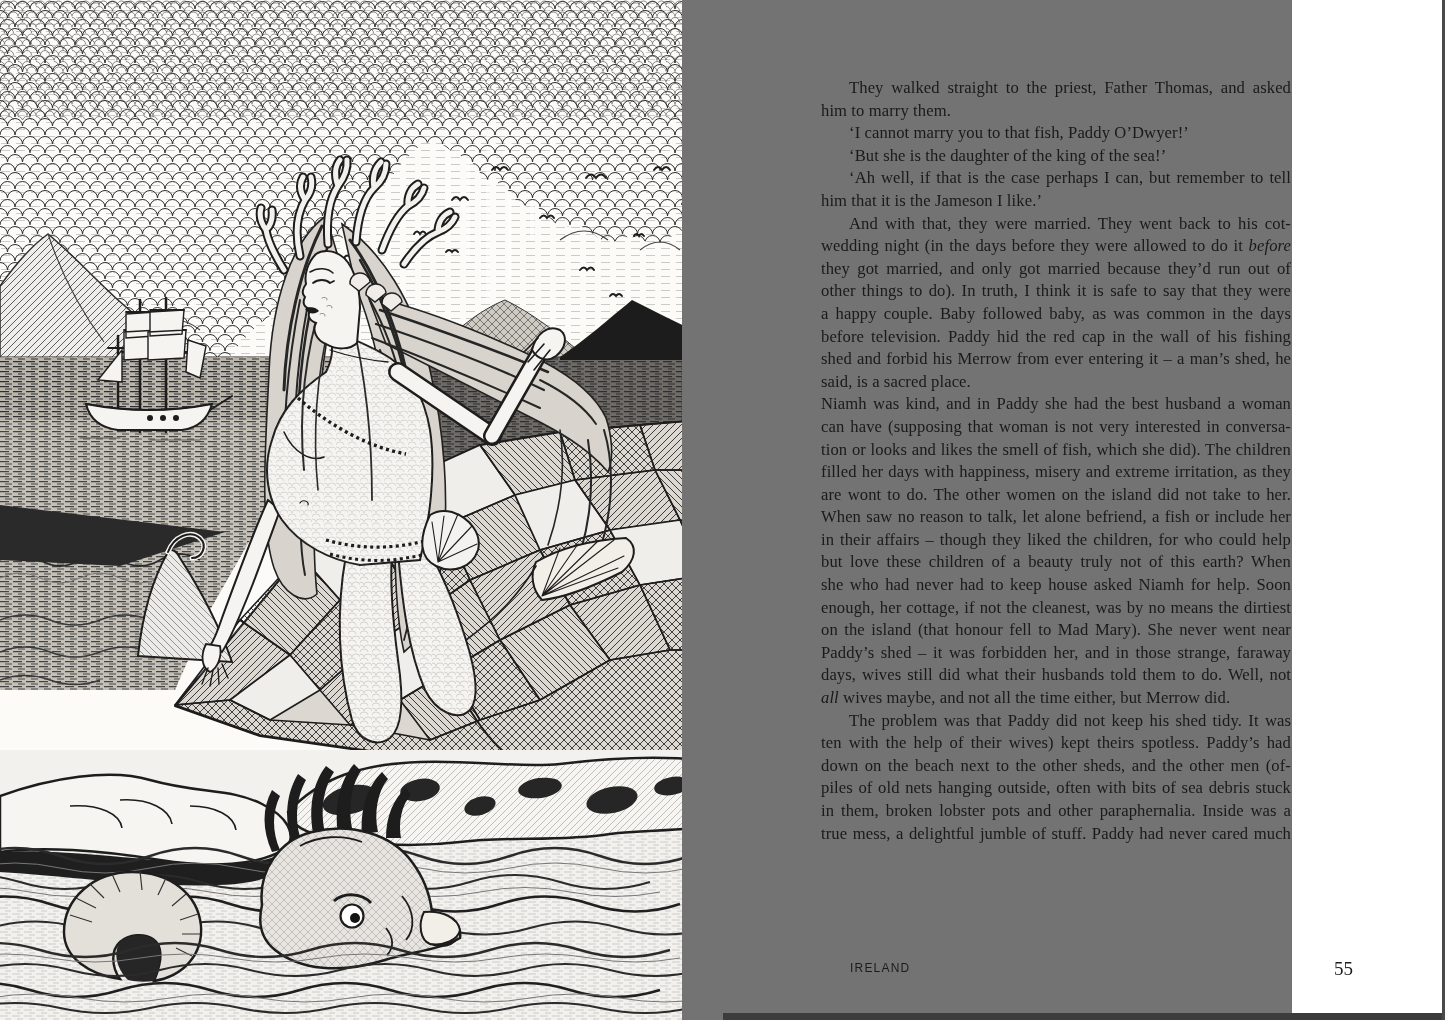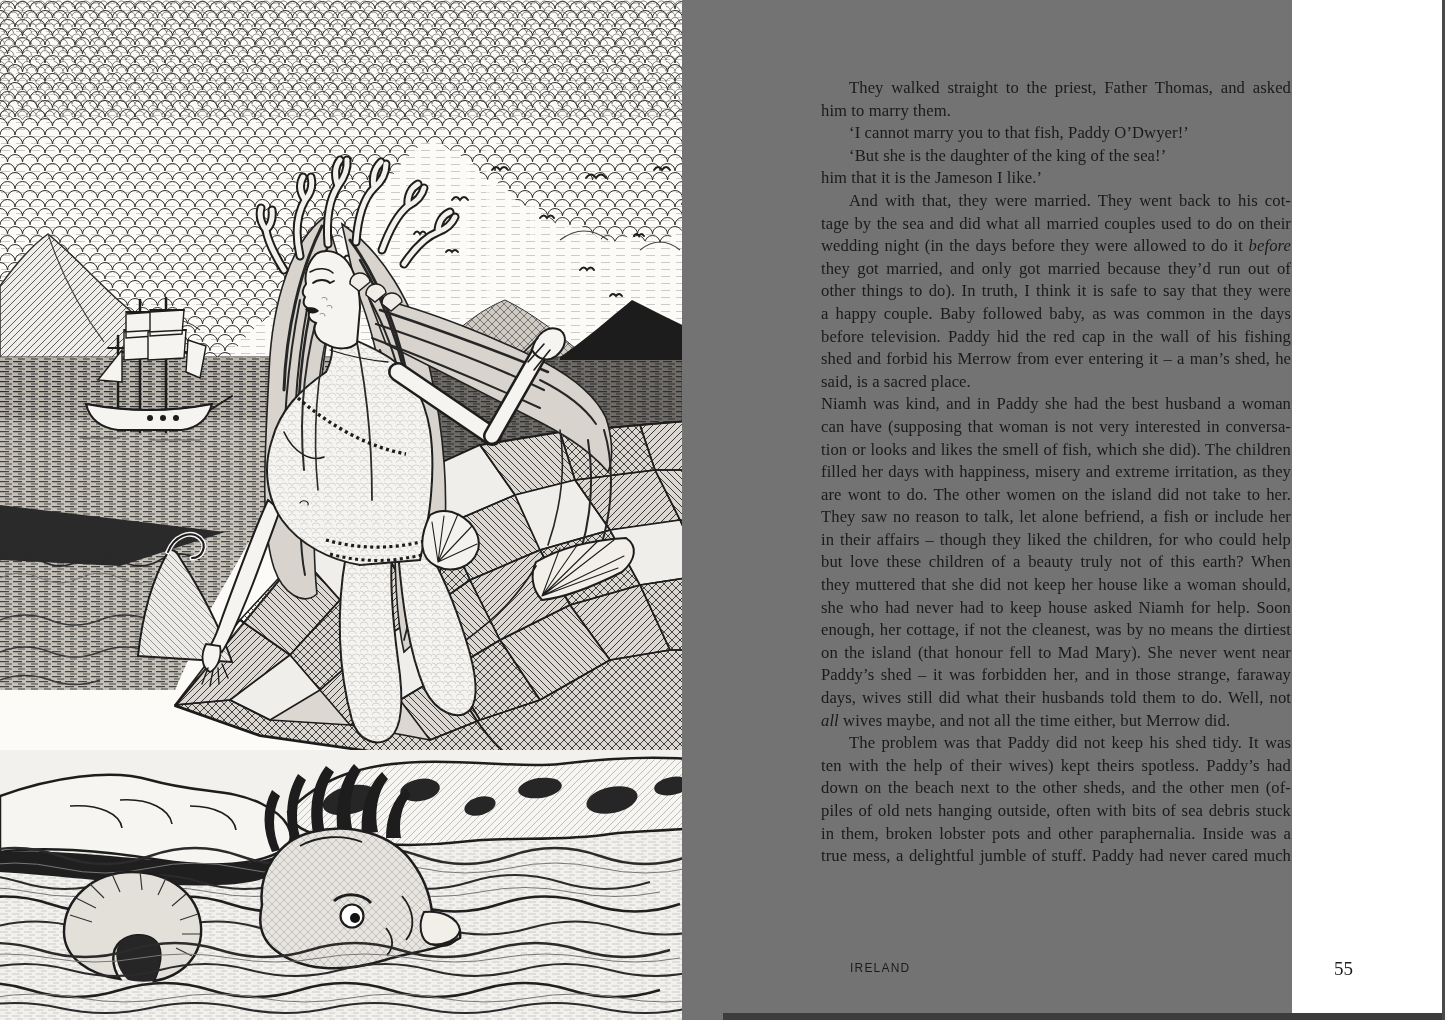--- a/index.html
+++ b/index.html
@@ -356,39 +356,38 @@
       </g>
     </svg>
   </figure>
 
   <main id="page-right">
     <div id="body-text">
         <div class="line indent"><span>They walked straight to the priest, Father Thomas, and asked</span></div>
         <div class="line end"><span>him to marry them.</span></div>
         <div class="line indent end"><span>‘I cannot marry you to that fish, Paddy O’Dwyer!’</span></div>
         <div class="line indent end"><span>‘But she is the daughter of the king of the sea!’</span></div>
+        <div class="line indent"><span>‘Ah well, if that is the case perhaps I can, but remember to tell</span></div>
         <div class="line end"><span>him that it is the Jameson I like.’</span></div>
         <div class="line indent"><span>And with that, they were married. They went back to his cot-</span></div>
-        <div class="line"><span>tage by the sea and did what all married couples used to do on their</span></div>
         <div class="line"><span>wedding night (in the days before they were allowed to do it </span><i>before</i></div>
         <div class="line"><span>they got married, and only got married because they’d run out of</span></div>
         <div class="line"><span>other things to do). In truth, I think it is safe to say that they were</span></div>
         <div class="line"><span>a happy couple. Baby followed baby, as was common in the days</span></div>
         <div class="line"><span>before television. Paddy hid the red cap in the wall of his fishing</span></div>
         <div class="line"><span>shed and forbid his Merrow from ever entering it – a man’s shed, he</span></div>
         <div class="line end"><span>said, is a sacred place.</span></div>
         <div class="line"><span>Niamh was kind, and in Paddy she had the best husband a woman</span></div>
         <div class="line"><span>can have (supposing that woman is not very interested in conversa-</span></div>
         <div class="line"><span>tion or looks and likes the smell of fish, which she did). The children</span></div>
         <div class="line"><span>filled her days with happiness, misery and extreme irritation, as they</span></div>
         <div class="line"><span>are wont to do. The other women on the island did not take to her.</span></div>
-        <div class="line"><span>They saw no reason to talk, let alone befriend, a fish or include her</span></div>
+        <div class="line"><span>When saw no reason to talk, let alone befriend, a fish or include her</span></div>
         <div class="line"><span>in their affairs – though they liked the children, for who could help</span></div>
         <div class="line"><span>but love these children of a beauty truly not of this earth? When</span></div>
-        <div class="line"><span>they muttered that she did not keep her house like a woman should,</span></div>
         <div class="line"><span>she who had never had to keep house asked Niamh for help. Soon</span></div>
         <div class="line"><span>enough, her cottage, if not the cleanest, was by no means the dirtiest</span></div>
         <div class="line"><span>on the island (that honour fell to Mad Mary). She never went near</span></div>
         <div class="line"><span>Paddy’s shed – it was forbidden her, and in those strange, faraway</span></div>
         <div class="line"><span>days, wives still did what their husbands told them to do. Well, not</span></div>
         <div class="line end"><i>all</i><span> wives maybe, and not all the time either, but Merrow did.</span></div>
         <div class="line indent"><span>The problem was that Paddy did not keep his shed tidy. It was</span></div>
         <div class="line"><span>ten with the help of their wives) kept theirs spotless. Paddy’s had</span></div>
         <div class="line"><span>down on the beach next to the other sheds, and the other men (of-</span></div>
         <div class="line"><span>piles of old nets hanging outside, often with bits of sea debris stuck</span></div>

